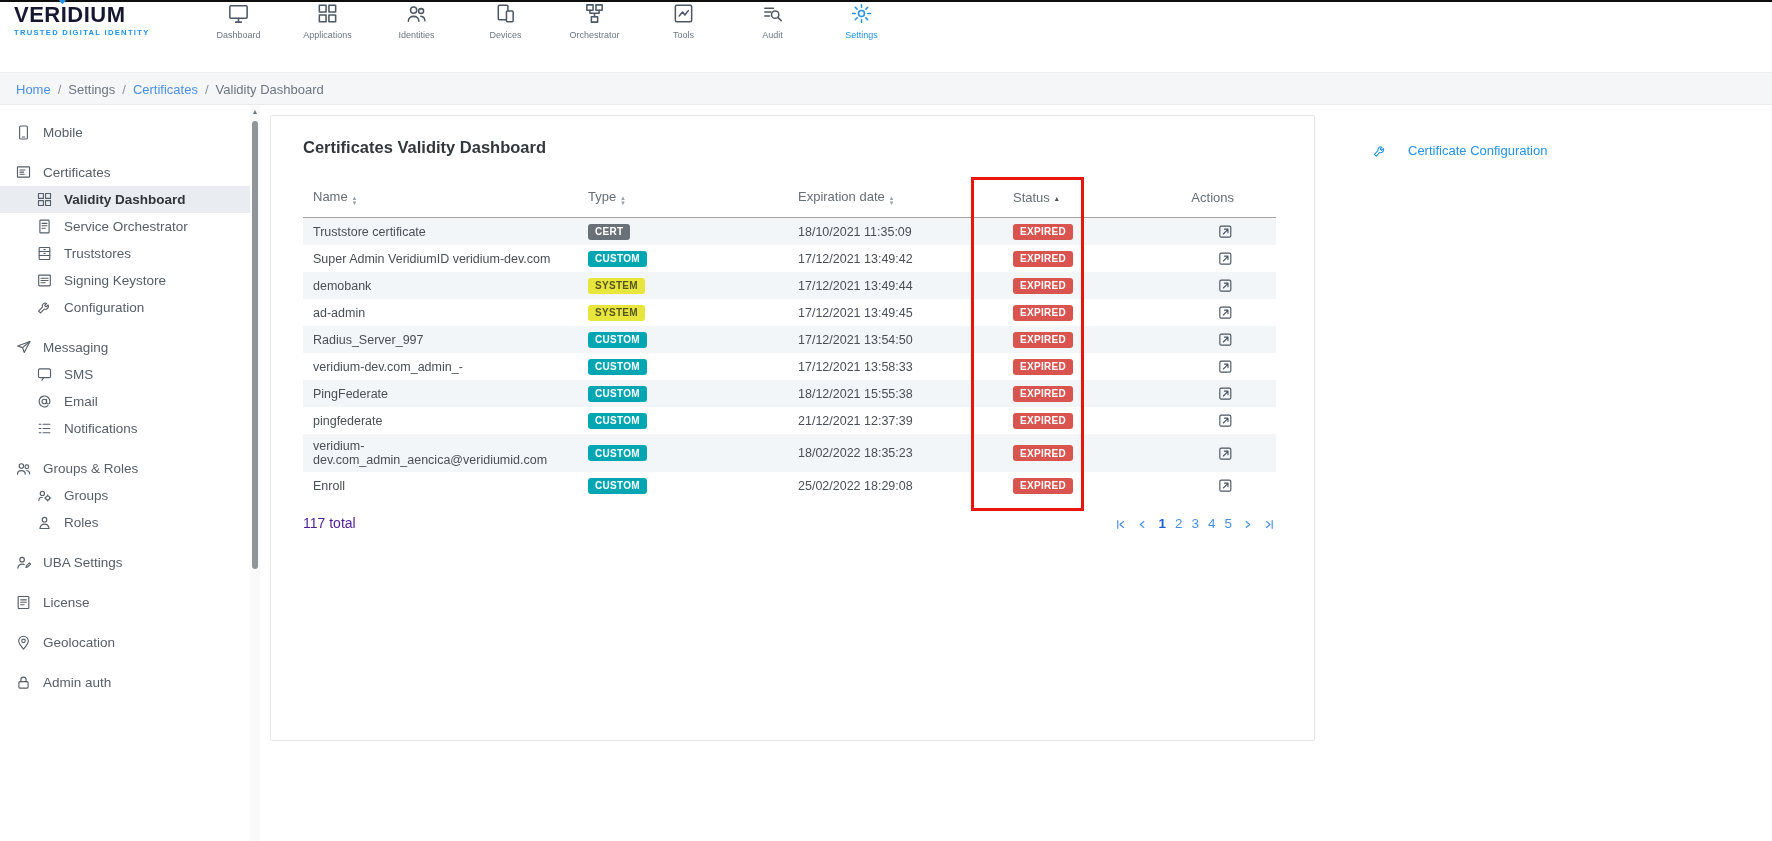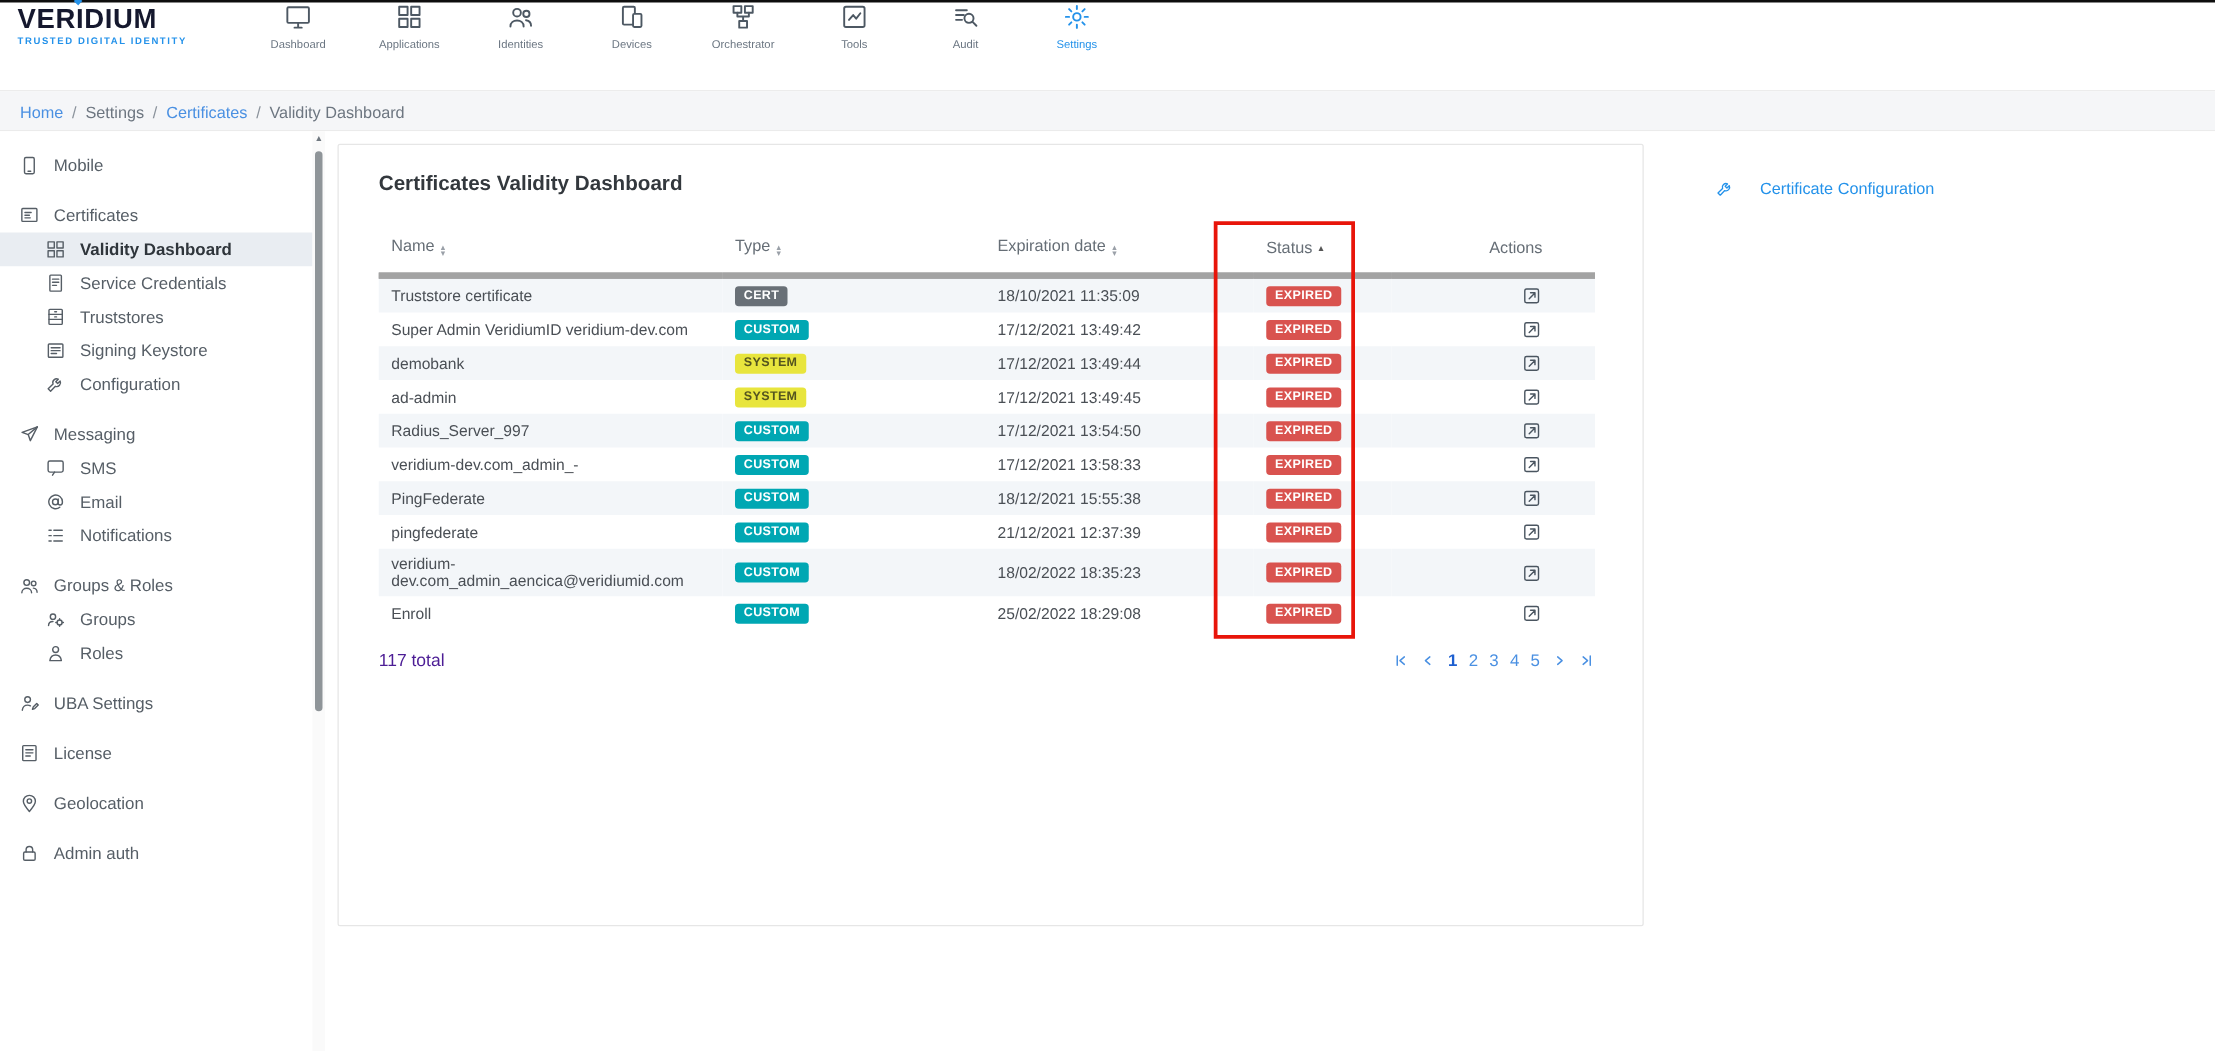--- a/index.html
+++ b/index.html
@@ -48,21 +48,21 @@
   .scroll-arrow{display:block;text-align:center;font-size:7px;color:#707880;padding-top:3px}
   .scroll-thumb{position:absolute;left:2px;top:16px;width:6px;height:448px;background:#8f9599;border-radius:3px}
 
   
   .card{width:1045px;margin:10px 0 0 10px;background:#fff;border:1px solid #e6e6e6;
         border-radius:2px;padding:22px 30px 0 32px;height:626px}
   .page-title{font-size:16.5px;color:#33383d;margin-bottom:26px;font-weight:700}
   .table-wrap{position:relative}
   table{width:973px;border-collapse:collapse;table-layout:fixed}
   th{font-weight:400;color:#666e76;font-size:13px;text-align:left;
-     padding:6px 10px 12px;border-bottom:5px solid #a3a3a3}
+     padding:6px 10px 12px;border-bottom:1px solid #a3a3a3}
   .sort{display:inline-flex;flex-direction:column;margin-left:5px;vertical-align:1px}
   .sort i{font-style:normal;font-size:7px;line-height:4.5px;color:#9aa0a8}
   .sort.asc i{font-size:8px;line-height:8px;color:#555}
   td{padding:5px 10px;font-size:12.5px;color:#4a4f55;vertical-align:middle}
   tbody tr:nth-child(odd){background:#f3f6f9}
   .c-name{overflow-wrap:anywhere}
   th.c-actions,td.c-actions{text-align:right;padding-right:42px}
   .badge{display:inline-block;padding:2.5px 7px;border-radius:3px;font-size:10px;
          font-weight:700;color:#fff;letter-spacing:.3px;white-space:nowrap}
   .action{color:#4a5560;cursor:pointer;vertical-align:middle}
@@ -213,21 +213,21 @@
         </span>
     <span class="side-label">Validity Dashboard</span>
   </div>
       <div class="side-item level1">
     <span class="icon s17">
           <svg viewBox="0 0 24 24" fill="none" stroke="currentColor" stroke-width="1.6" stroke-linecap="round" stroke-linejoin="round">
             <rect x="5.5" y="3" width="13" height="18" rx="1"></rect>
             <path d="M8.5 7.5h7M8.5 11h7M8.5 14.5h4.5"></path>
           </svg>
         </span>
-    <span class="side-label">Service Credentials</span>
+    <span class="side-label">Service Orchestrator</span>
   </div>
       <div class="side-item level1">
     <span class="icon s17">
           <svg viewBox="0 0 24 24" fill="none" stroke="currentColor" stroke-width="1.6" stroke-linecap="round" stroke-linejoin="round">
             <rect x="4.5" y="3.5" width="15" height="17" rx="1"></rect>
             <path d="M4.5 9.2h15M4.5 14.8h15M11 6.3h2M11 12h2"></path>
           </svg>
         </span>
     <span class="side-label">Truststores</span>
   </div>

